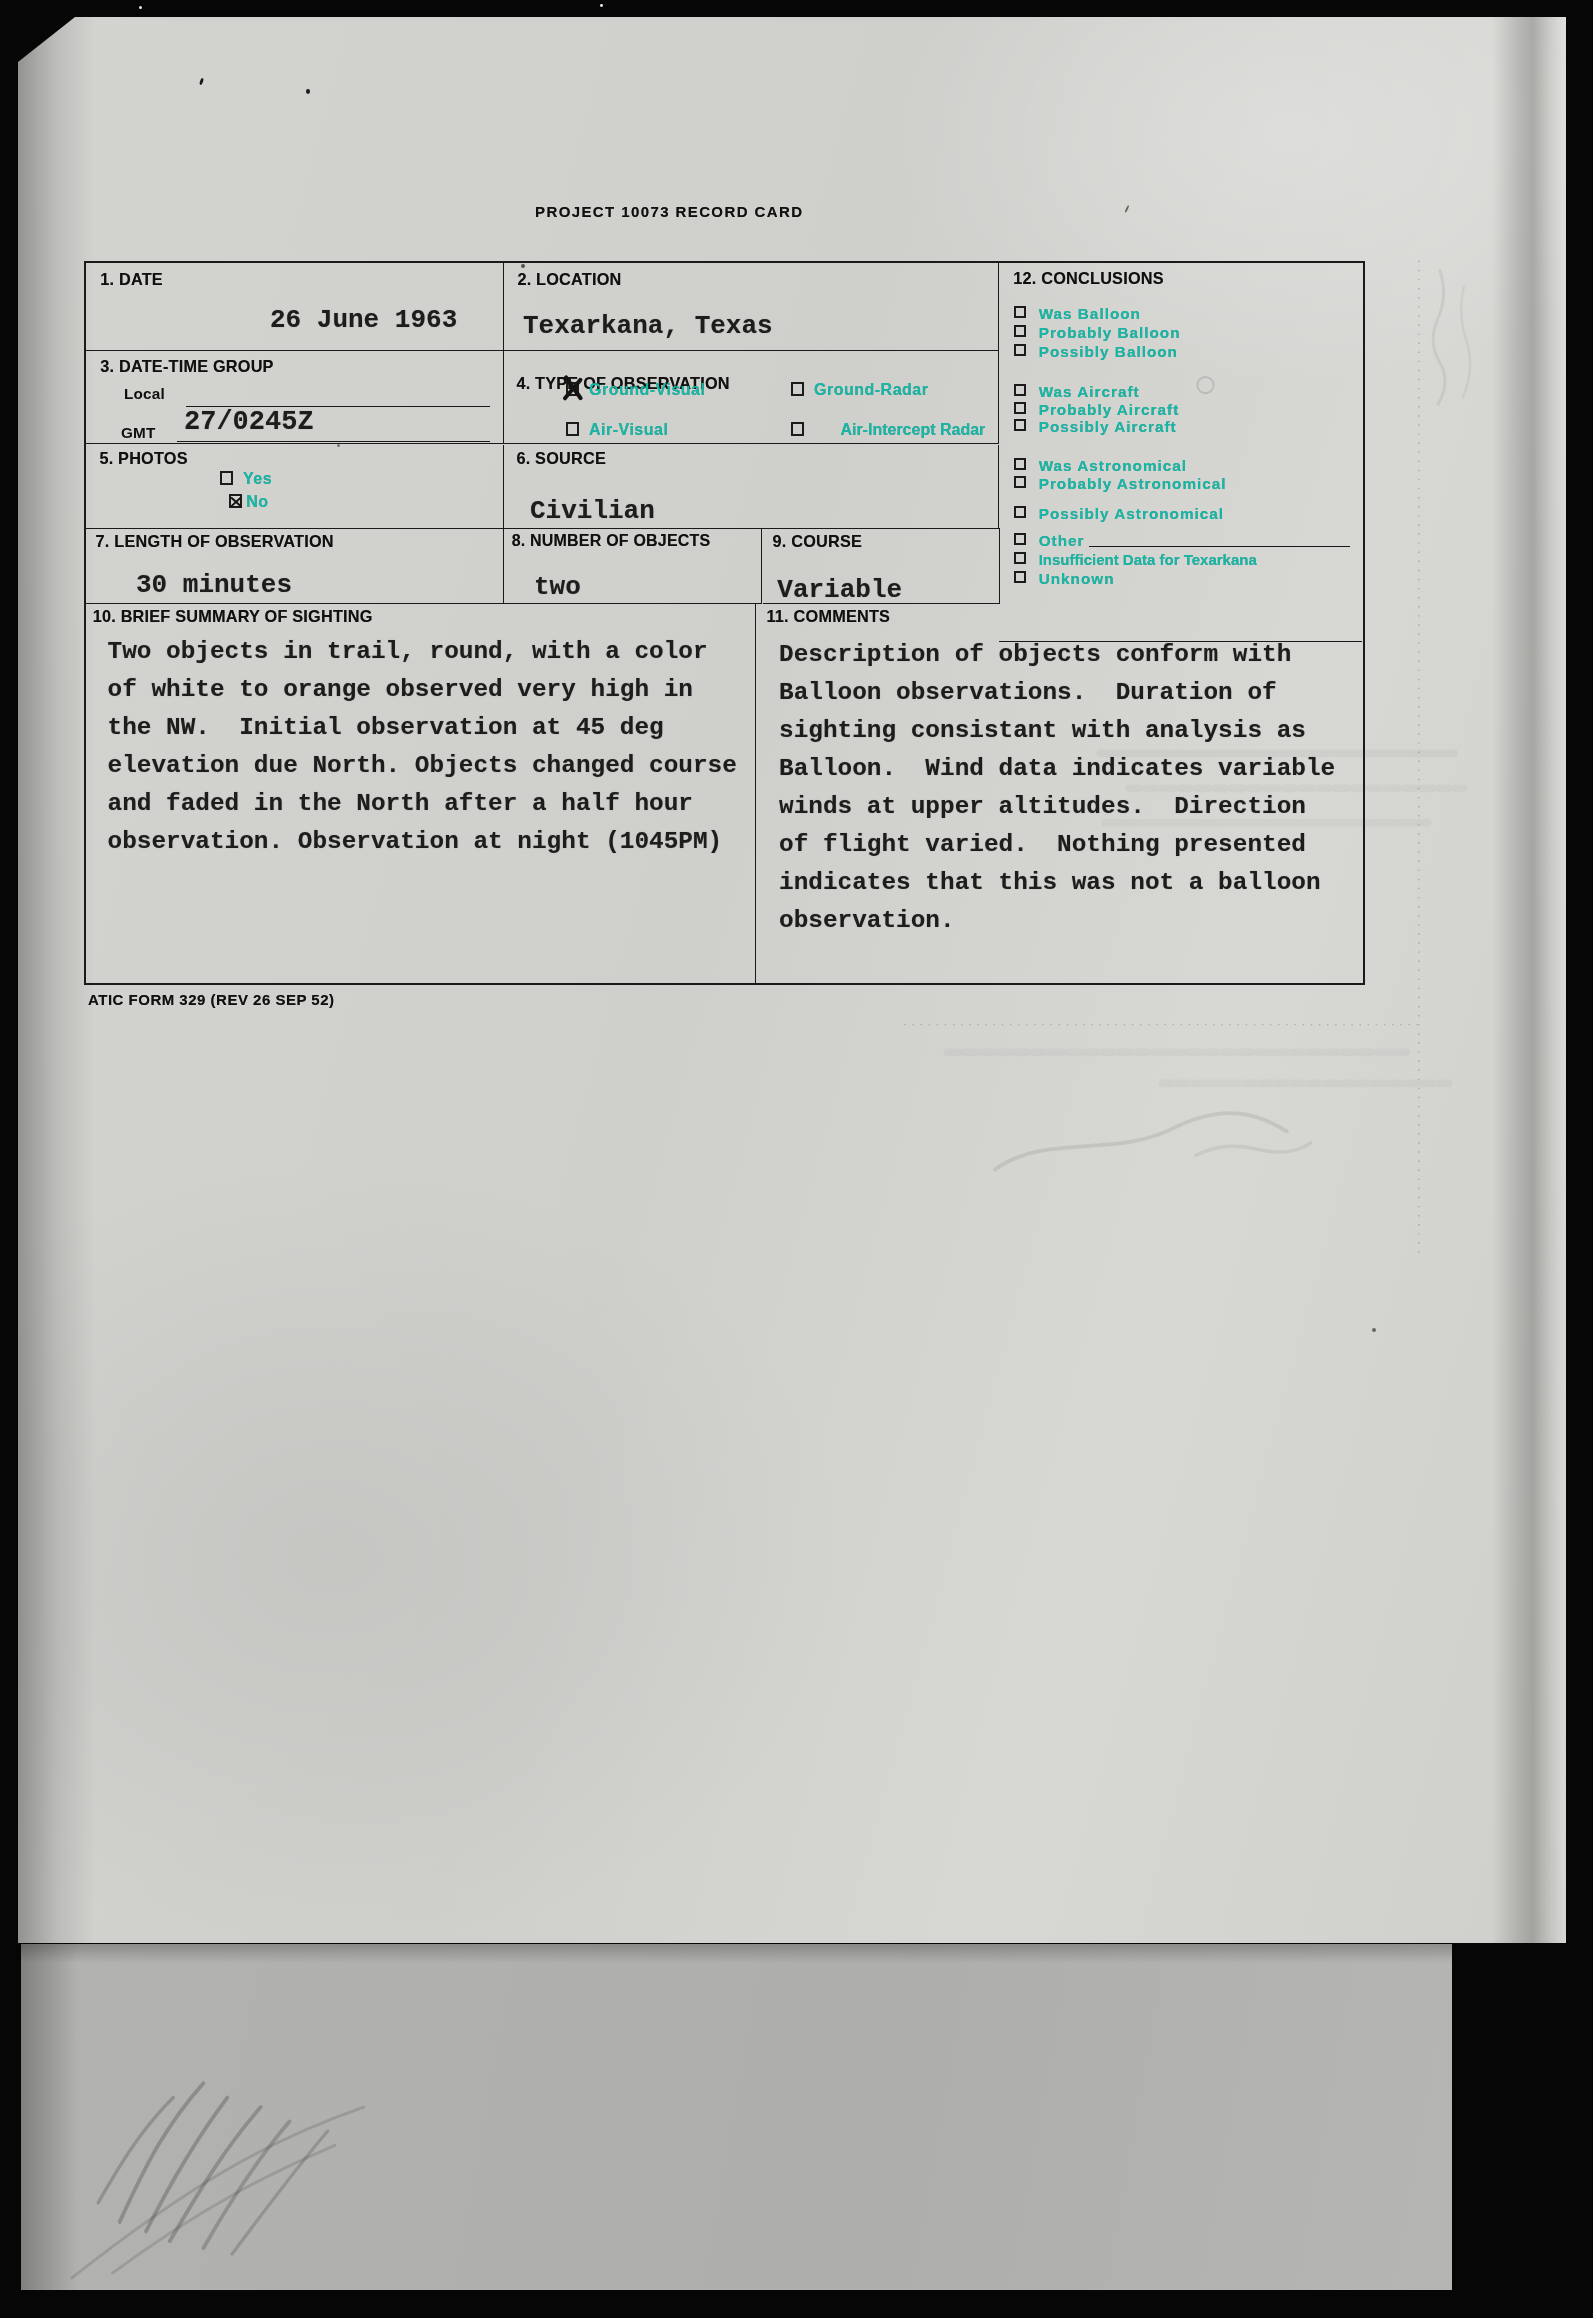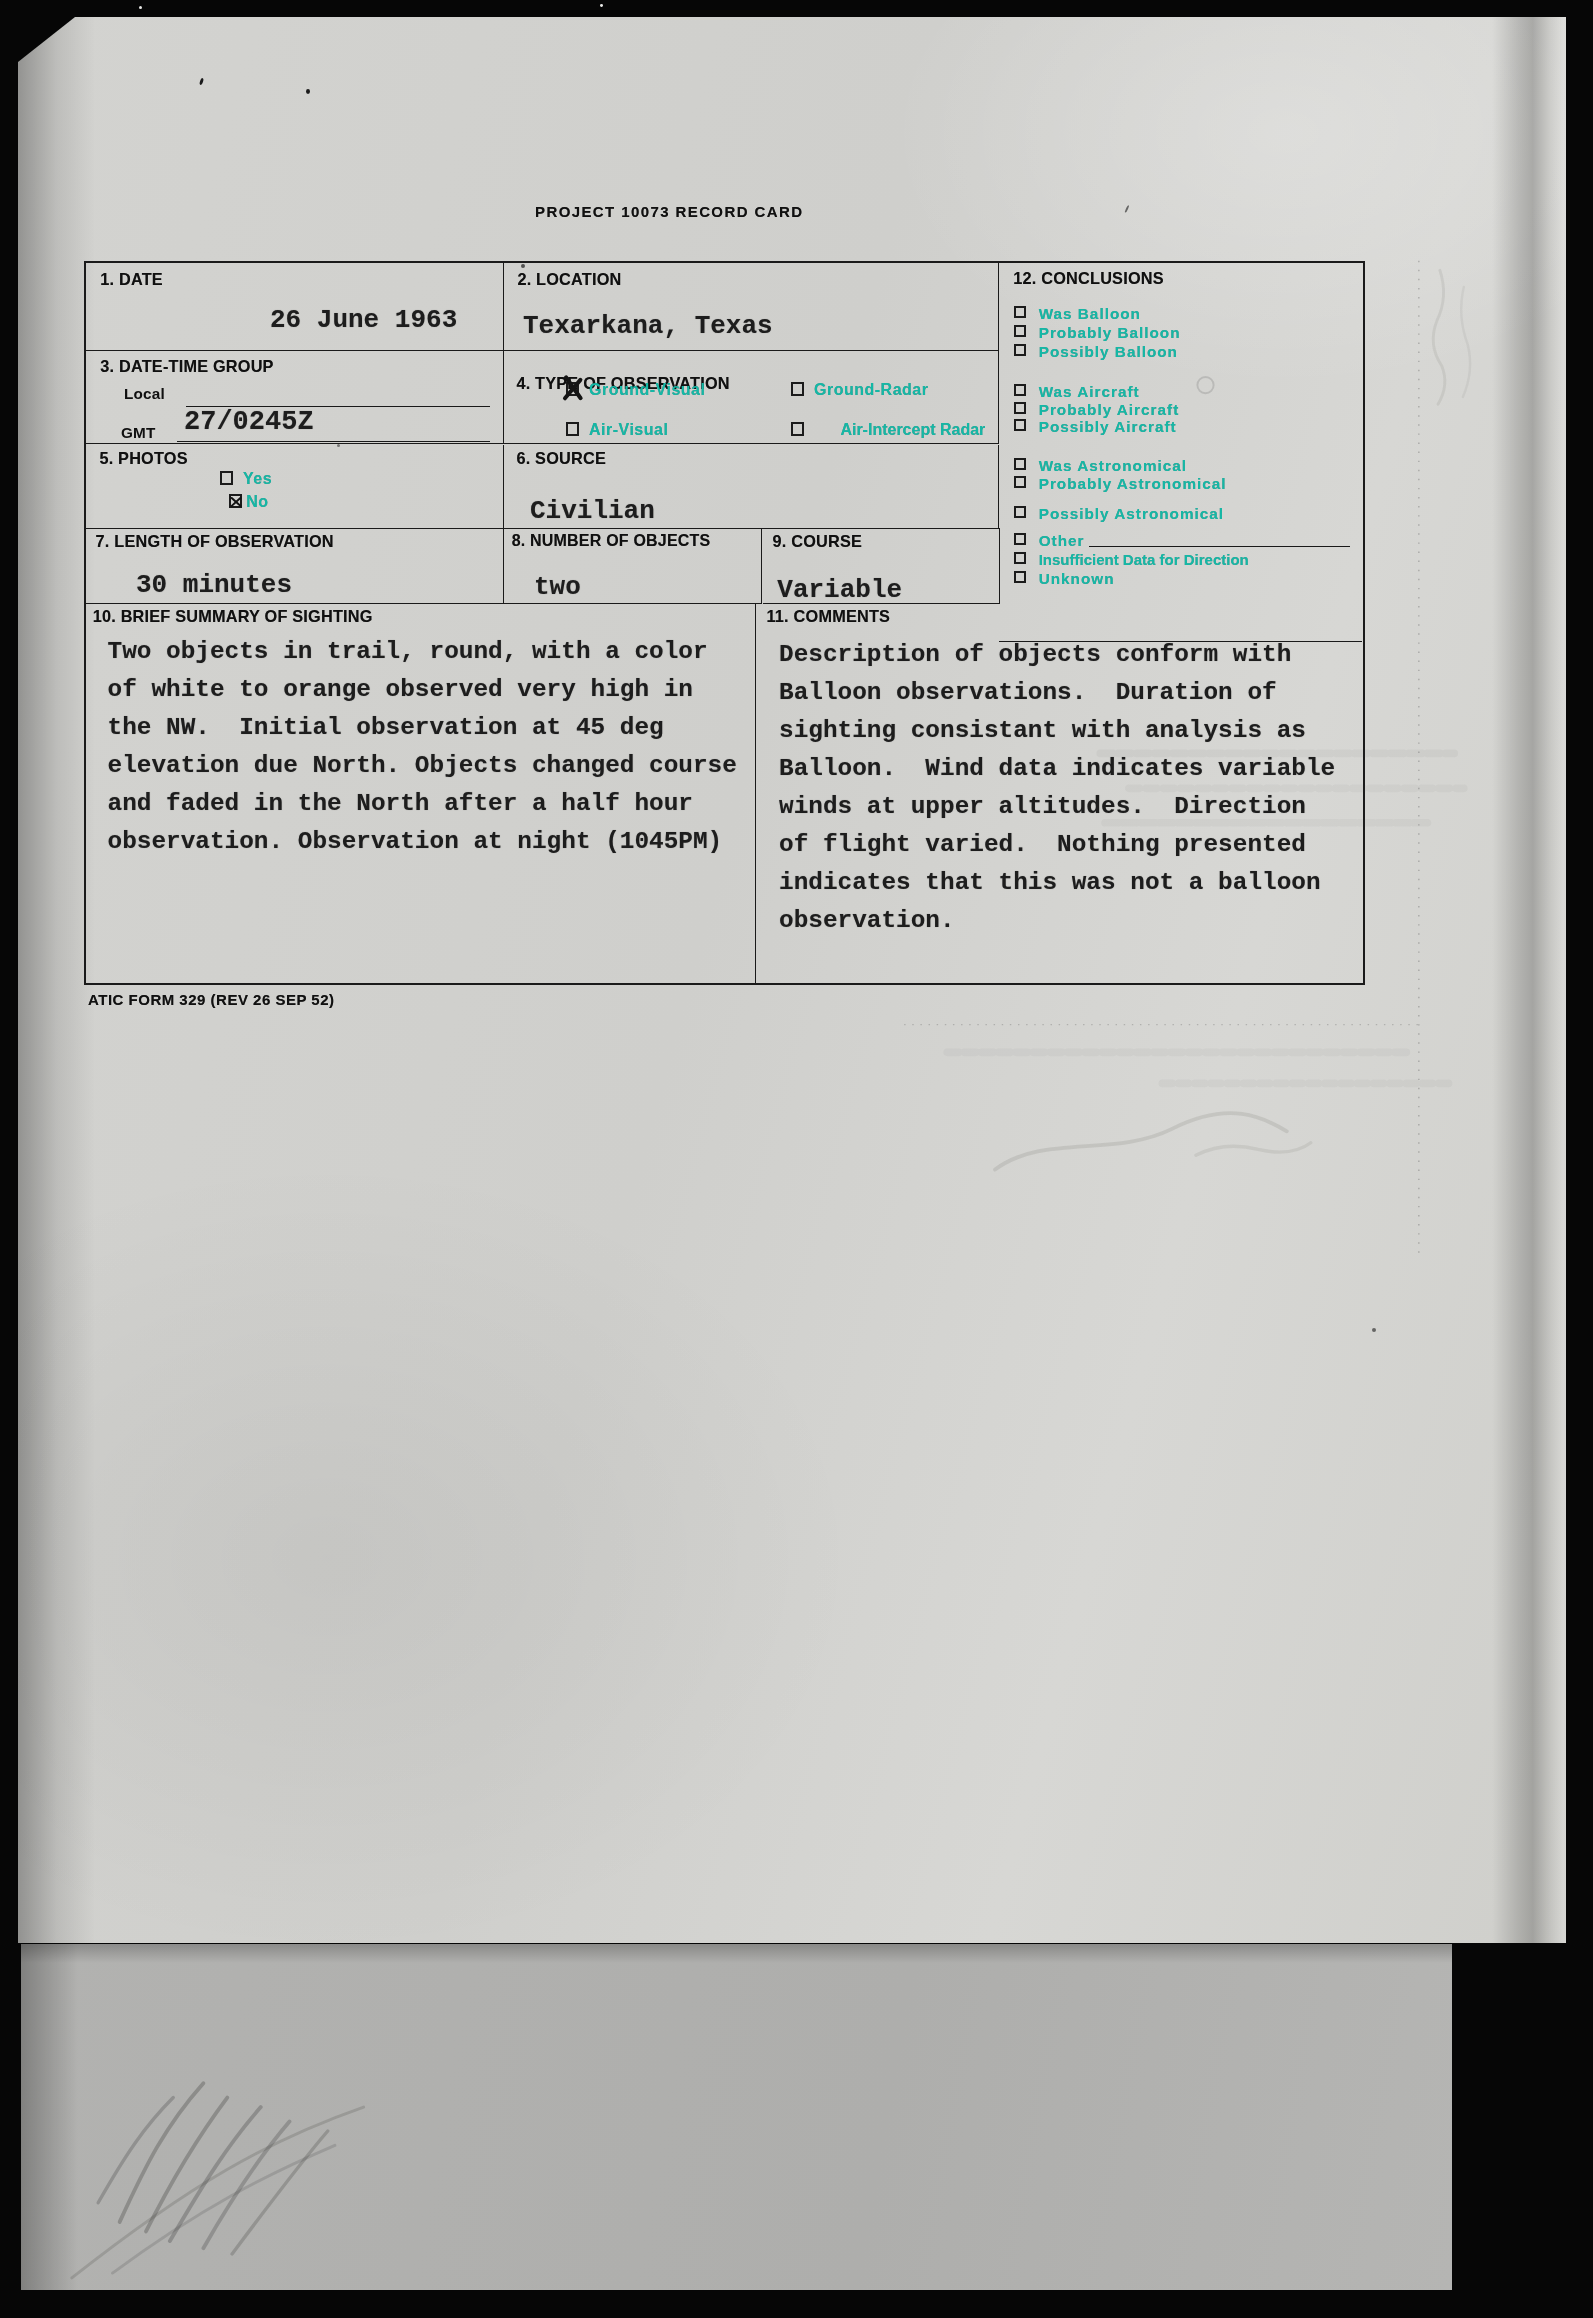--- a/index.html
+++ b/index.html
@@ -135,21 +135,21 @@
         <span class="opt-label">Possibly Astronomical</span>
       </div>
 
       <div class="c-item" style="left:15.3px;top:269px;" data-checked="false">
         <span class="cb cb-sm"></span>
         <span class="opt-label">Other</span>
         <span class="uline"></span>
       </div>
       <div class="c-item tight" style="left:15.3px;top:288px;" data-checked="false">
         <span class="cb cb-sm"></span>
-        <span class="opt-label">Insufficient Data for Direction</span>
+        <span class="opt-label">Insufficient Data for Texarkana</span>
       </div>
       <div class="c-item" style="left:15.3px;top:307px;" data-checked="false">
         <span class="cb cb-sm"></span>
         <span class="opt-label">Unknown</span>
       </div>
     </div>
 
     <div class="cell bR bB" style="left:0;top:88px;width:418px;height:93px;">
       <div class="flabel" style="left:14.3px;top:5.7px;">3. DATE-TIME GROUP</div>
       <div class="subl" style="left:38px;top:34px;">Local</div>

